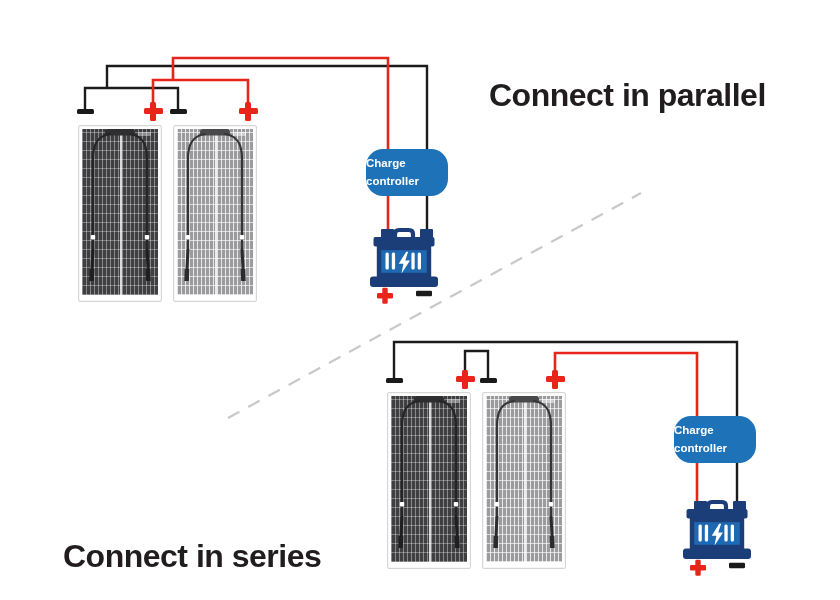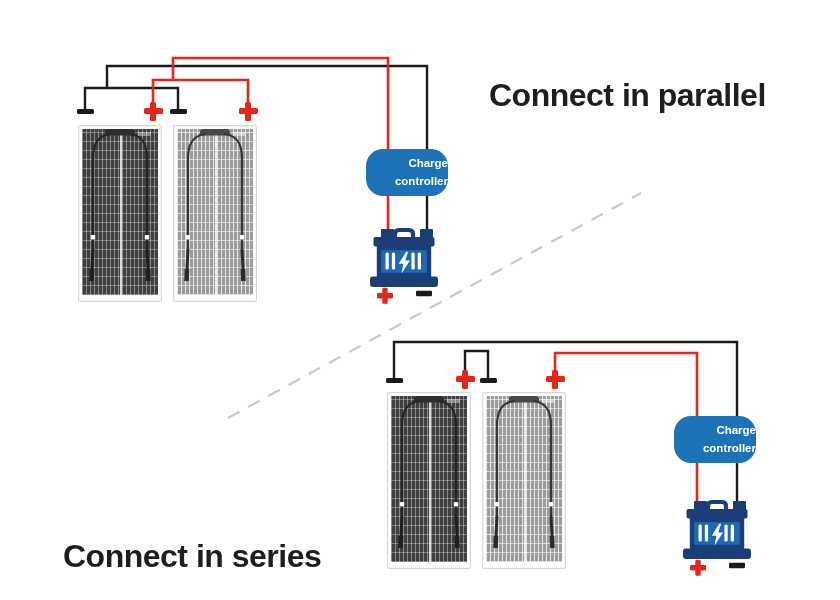--- a/index.html
+++ b/index.html
@@ -13,21 +13,21 @@
     color:#211d1e;white-space:nowrap;
   }
   #title-parallel{left:459px;top:56px;margin-left:30px;}
   #title-series{left:63px;top:499px;margin-top:39px;}
   
   .wires{position:absolute;left:0;top:0;width:840px;height:600px;}
   
   .controller{
     position:absolute;width:82px;height:47px;border-radius:17px;background:#1d72b8;
     color:#ffffff;font-weight:bold;font-size:11.5px;line-height:1.5;
-    display:flex;flex-direction:column;align-items:flex-end;justify-content:center;text-align:center;
+    display:flex;flex-direction:column;align-items:flex-start;justify-content:center;text-align:center;
   }
   #controller-parallel{left:366px;top:149px;}
   #controller-series{left:674px;top:416px;}
   
   .panel{
     position:absolute;width:84px;height:177px;box-sizing:border-box;background:#ffffff;
     border:1px solid #d6d6d4;border-radius:2px;padding:3px 3px 6px 3px;
     box-shadow:0 0 0 0.5px #eeeeec inset;
   }
   .cells{position:relative;width:100%;height:100%;}

